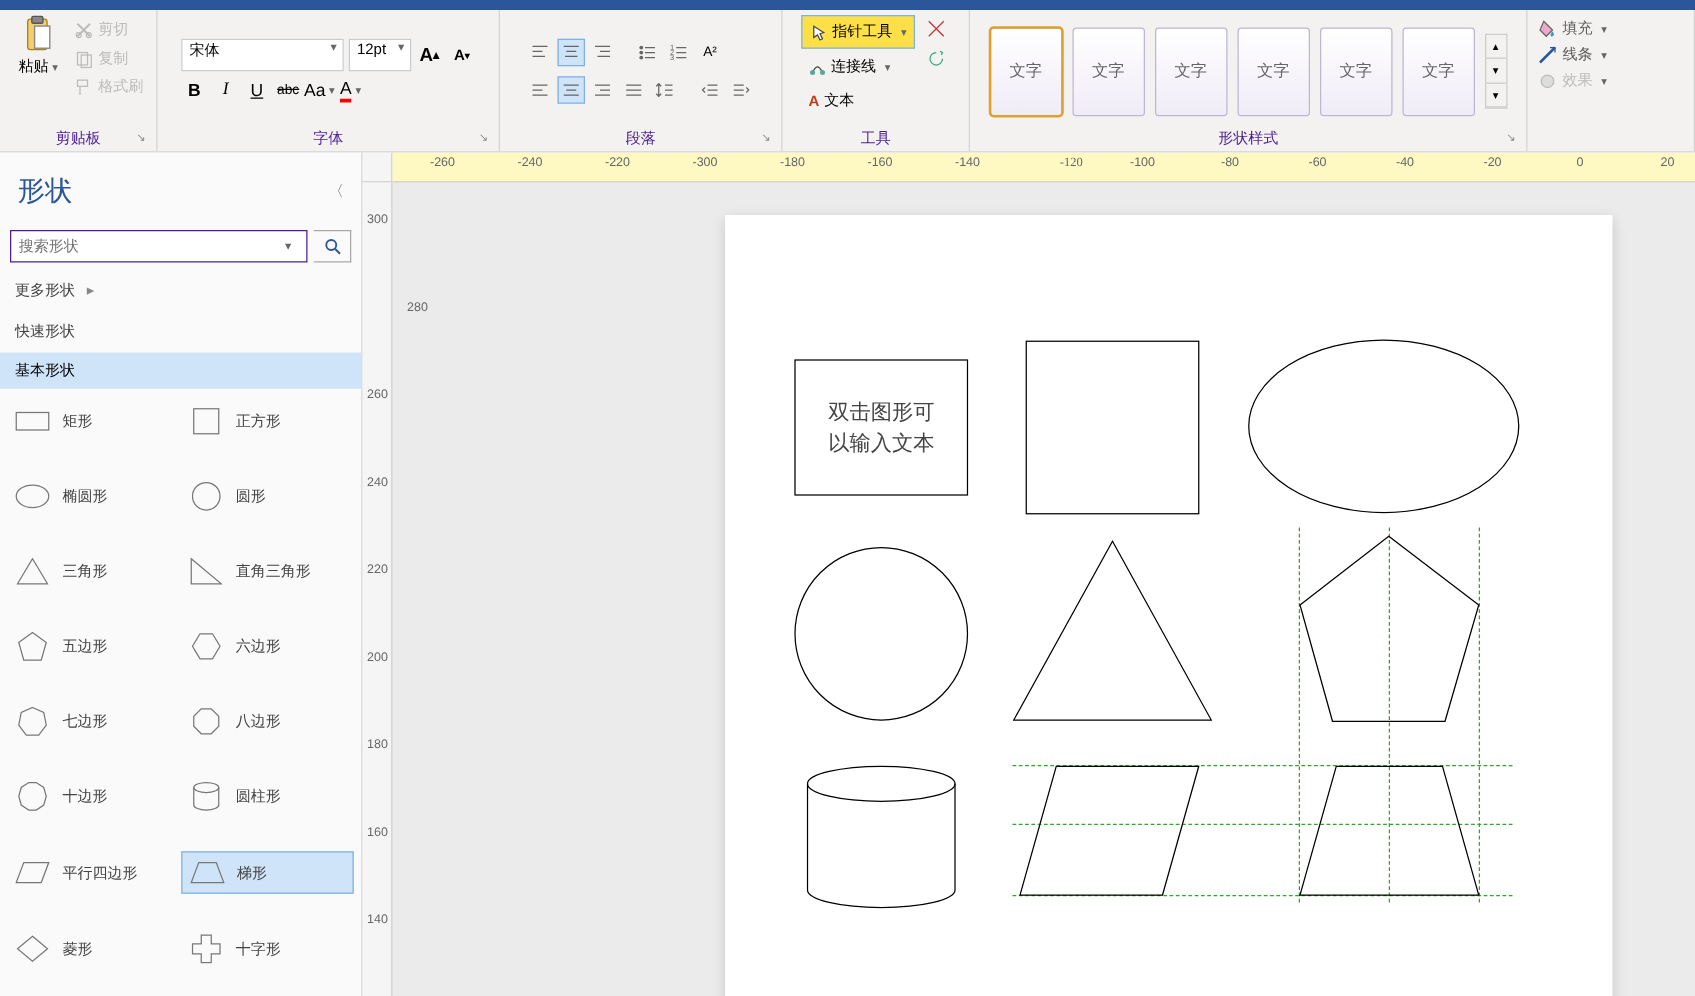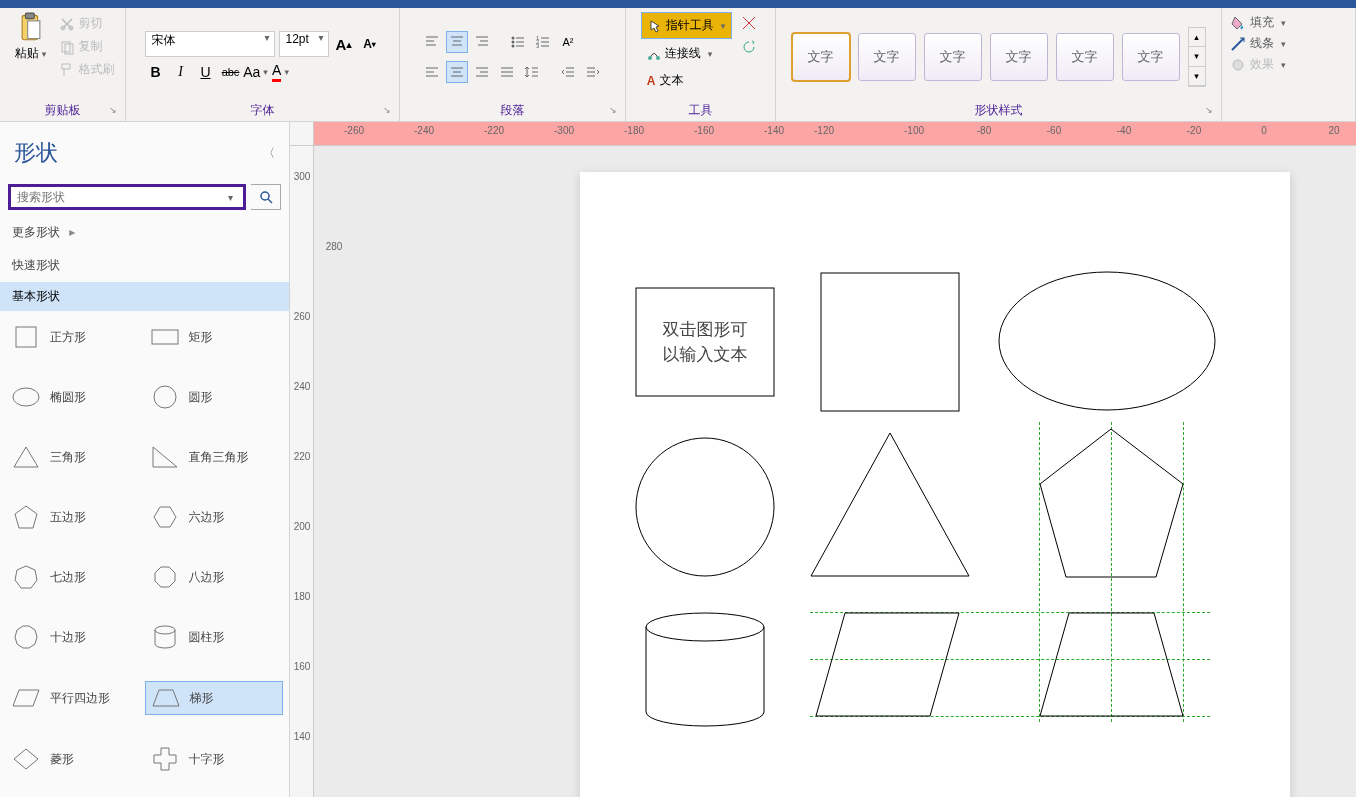--- a/index.html
+++ b/index.html
@@ -28,47 +28,47 @@
     .fmt-btn { width: 22px; height: 22px; display: flex; align-items: center; justify-content: center; font-size: 14px; }
     .color-btn { display: flex; align-items: center; }
     .color-underline { border-bottom: 3px solid red; padding-bottom: 1px; }
     .para-group { width: 226px; }
     .para-rows { display: flex; flex-direction: column; gap: 8px; }
     .para-row { display: flex; gap: 3px; }
     .para-btn { width: 22px; height: 22px; display: flex; align-items: center; justify-content: center; border: 1px solid transparent; }
     .para-btn.sel { background: #cfe3f9; border-color: #7eb1e8; }
     .tools-group { width: 150px; }
     .tool-btn { display: flex; align-items: center; gap: 4px; padding: 4px 6px; font-size: 12px; }
-    .tool-btn.sel { background: #eab308; border: 1px solid #7eb1e8; }
+    .tool-btn.sel { background: #fde047; border: 1px solid #7eb1e8; }
     .tool-col { display: flex; flex-direction: column; gap: 2px; }
     .styles-group { width: 446px; }
     .style-gallery { display: flex; gap: 8px; align-items: center; flex: 1; padding: 4px; }
-    .style-item { width: 58px; height: 48px; border: 1px solid #bfb6d6; background: linear-gradient(#fff,#f0ecf7); display: flex; align-items: center; justify-content: center; font-size: 13px; color: #666; border-radius: 3px; }
+    .style-item { width: 58px; height: 71px; border: 1px solid #bfb6d6; background: linear-gradient(#fff,#f0ecf7); display: flex; align-items: center; justify-content: center; font-size: 13px; color: #666; border-radius: 3px; }
     .style-item.first { outline: 2px solid #e0a030; outline-offset: -1px; }
     .style-scroll { width: 18px; height: 60px; display: flex; flex-direction: column; border: 1px solid #ccc; }
     .style-scroll div { flex: 1; display: flex; align-items: center; justify-content: center; font-size: 9px; border-bottom: 1px solid #ccc; }
     .fill-group { padding-top: 4px; }
     .fill-btn { display: flex; align-items: center; gap: 4px; font-size: 12px; color: #5a5a5a; padding: 2px 0; }
     .dialog-launcher { position: absolute; bottom: 2px; right: 2px; width: 14px; height: 14px; font-size: 9px; color: #888; }
     .main-area { display: flex; height: calc(100% - 122px); }
     .shapes-pane { width: 290px; background: #fafafa; border-right: 1px solid #d4d4d4; display: flex; flex-direction: column; }
     .pane-header { display: flex; justify-content: space-between; align-items: center; padding: 16px 14px 10px; }
     .pane-title { font-size: 22px; color: #2b579a; }
     .pane-collapse { color: #666; font-size: 12px; }
     .search-box { margin: 6px 8px; display: flex; }
-    .search-input { flex: 1; height: 26px; border: 3px solid #4c1d95; font-size: 12px; padding: 0 6px; }
+    .search-input { flex: 1; height: 26px; border: 1px solid #4c1d95; font-size: 12px; padding: 0 6px; }
     .search-go { width: 30px; border: 1px solid #a9a9a9; border-left: none; display: flex; align-items: center; justify-content: center; color: #2b579a; }
     .more-shapes, .quick-shapes { padding: 8px 12px; font-size: 12px; color: #444; }
     .category { padding: 6px 12px; font-size: 12px; background: #cfe3f9; }
     .shape-grid { padding: 10px 6px; display: grid; grid-template-columns: 1fr 1fr; row-gap: 28px; }
     .shape-item { display: flex; align-items: center; gap: 10px; padding: 4px 6px; font-size: 12px; color: #444; cursor: pointer; }
     .shape-item.sel { background: #cfe3f9; border: 1px solid #7eb1e8; }
     .shape-icon-mini { width: 28px; height: 24px; display: flex; align-items: center; justify-content: center; }
     .canvas-area { flex: 1; position: relative; background: #ebebeb; overflow: hidden; }
-    .ruler-h { position: absolute; top: 0; left: 24px; right: 0; height: 24px; background: #fca5a5; border-bottom: 1px solid #ccc; }
+    .ruler-h { position: absolute; top: 0; left: 24px; right: 0; height: 24px; background: #fef9c3; border-bottom: 1px solid #ccc; }
     .ruler-v { position: absolute; top: 24px; left: 0; bottom: 0; width: 24px; background: #f5f5f5; border-right: 1px solid #ccc; }
     .ruler-corner { position: absolute; top: 0; left: 0; width: 24px; height: 24px; background: #f5f5f5; border-right: 1px solid #ccc; border-bottom: 1px solid #ccc; }
     .ruler-tick { position: absolute; font-size: 10px; color: #666; }
     .ruler-h .ruler-tick { top: 3px; transform: translateX(-50%); }
     .ruler-v .ruler-tick { left: 0; width: 24px; text-align: center; transform: translateY(-50%); }
     .page { position: absolute; top: 50px; left: 290px; width: 710px; height: 720px; background: #fff; box-shadow: 0 3px 10px rgba(0,0,0,0.15); }
     .shape-svg { position: absolute; stroke: #000; stroke-width: 1; fill: none; }
     .shape-text { position: absolute; display: flex; align-items: center; justify-content: center; font-size: 17px; color: #444; text-align: center; line-height: 1.5; }
     .guide-h { position: absolute; left: 0; right: 0; border-top: 1px dashed #2aa82a; }
     .guide-v { position: absolute; top: 0; bottom: 0; border-left: 1px dashed #2aa82a; }
@@ -323,33 +323,33 @@
             <path d="M10 10l4 4" stroke="#2b579a" stroke-width="1.5"></path>
           </svg>
         </div>
     </div>
     <div class="more-shapes"><span>更多形状</span> <span style="color:#888;margin-left:6px;">▸</span></div>
     <div class="quick-shapes">快速形状</div>
     <div class="category">基本形状</div>
     <div class="shape-grid" id="shape-grid">
         <div class="shape-item">
           <div class="shape-icon-mini">
-            <svg width="24" height="24">
-              <rect x="2" y="2" width="20" height="20" stroke="#777" fill="none"></rect>
-            </svg>
-          </div>
-          <span>正方形</span>
-        </div>
-        <div class="shape-item">
-          <div class="shape-icon-mini">
             <svg width="28" height="22">
               <rect x="1" y="4" width="26" height="14" stroke="#777" fill="none"></rect>
             </svg>
           </div>
           <span>矩形</span>
+        </div>
+        <div class="shape-item">
+          <div class="shape-icon-mini">
+            <svg width="24" height="24">
+              <rect x="2" y="2" width="20" height="20" stroke="#777" fill="none"></rect>
+            </svg>
+          </div>
+          <span>正方形</span>
         </div>
         <div class="shape-item">
           <div class="shape-icon-mini">
             <svg width="28" height="20">
               <ellipse cx="14" cy="10" rx="13" ry="9" stroke="#777" fill="none"></ellipse>
             </svg>
           </div>
           <span>椭圆形</span>
         </div>
         <div class="shape-item">
@@ -463,21 +463,21 @@
   <div class="canvas-area">
     <div class="ruler-corner"></div>
     <div class="ruler-h" id="ruler-h">
         <div class="ruler-tick" style="left: 40px;">-260</div>
         <div class="ruler-tick" style="left: 110px;">-240</div>
         <div class="ruler-tick" style="left: 180px;">-220</div>
         <div class="ruler-tick" style="left: 250px;">-300</div>
         <div class="ruler-tick" style="left: 320px;">-180</div>
         <div class="ruler-tick" style="left: 390px;">-160</div>
         <div class="ruler-tick" style="left: 460px;">-140</div>
-        <div class="ruler-tick" style="left: 510px;">-120</div>
+        <div class="ruler-tick" style="left: 543px; font-family: Liberation Serif, serif;">-120</div>
         <div class="ruler-tick" style="left: 600px;">-100</div>
         <div class="ruler-tick" style="left: 670px;">-80</div>
         <div class="ruler-tick" style="left: 740px;">-60</div>
         <div class="ruler-tick" style="left: 810px;">-40</div>
         <div class="ruler-tick" style="left: 880px;">-20</div>
         <div class="ruler-tick" style="left: 950px;">0</div>
         <div class="ruler-tick" style="left: 1020px;">20</div>
       </div>
     <div class="ruler-v" id="ruler-v">
         <div class="ruler-tick" style="top: 30px;">300</div>

